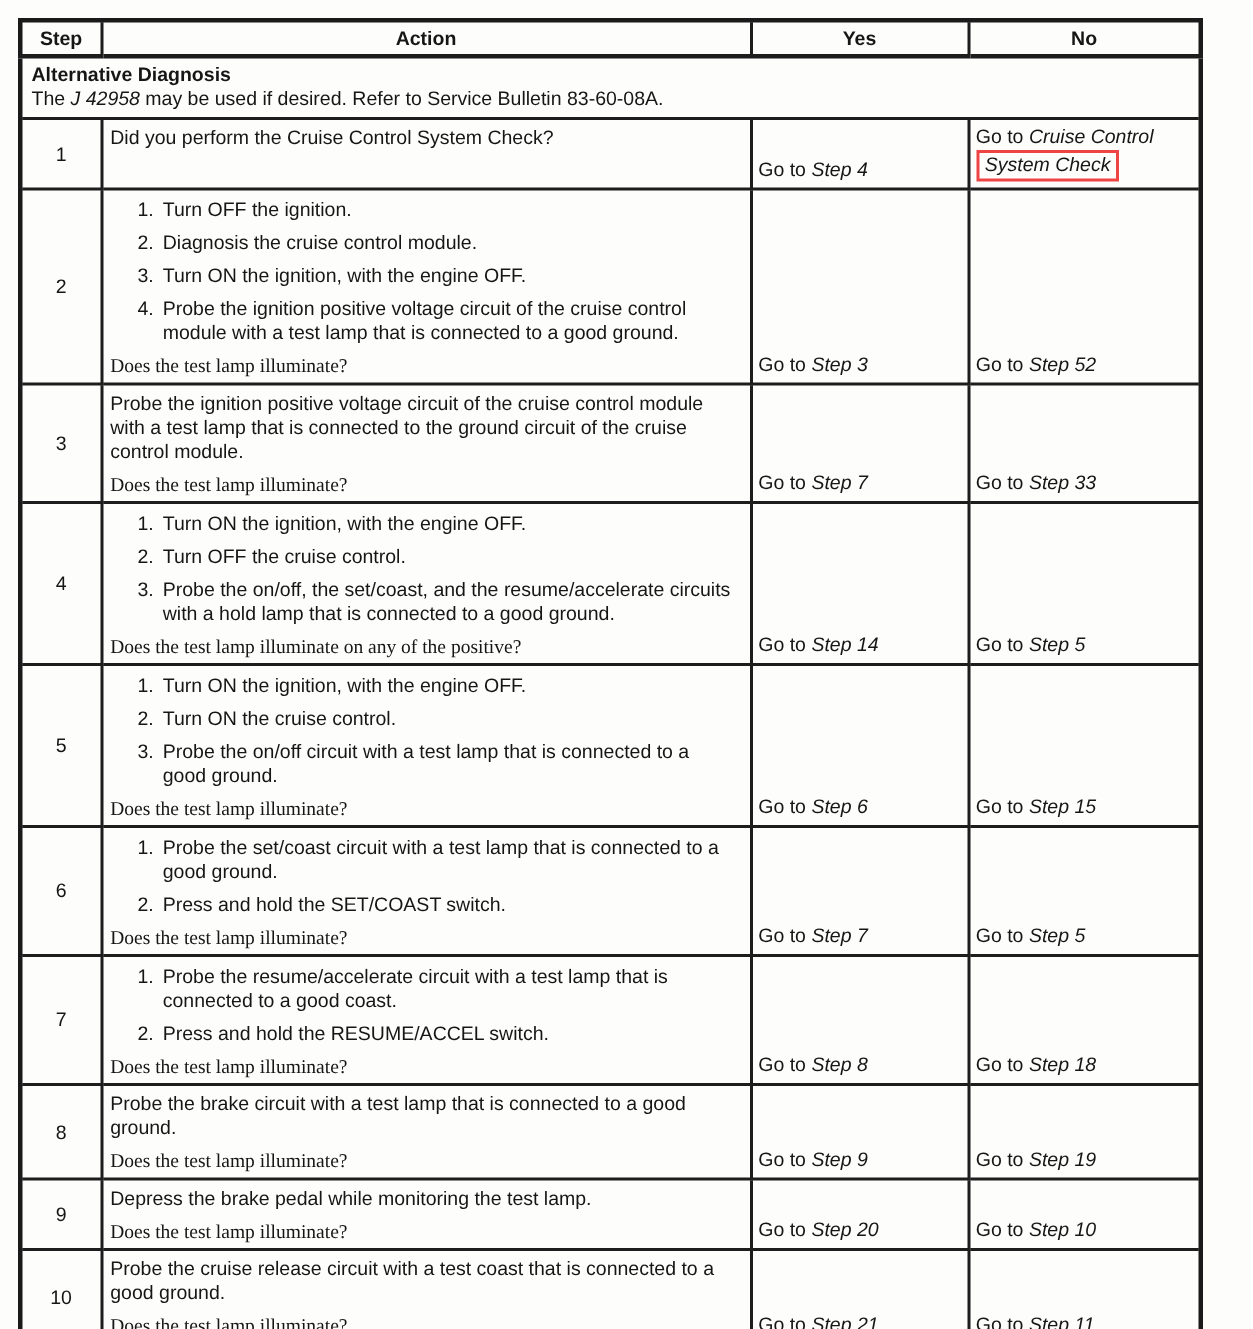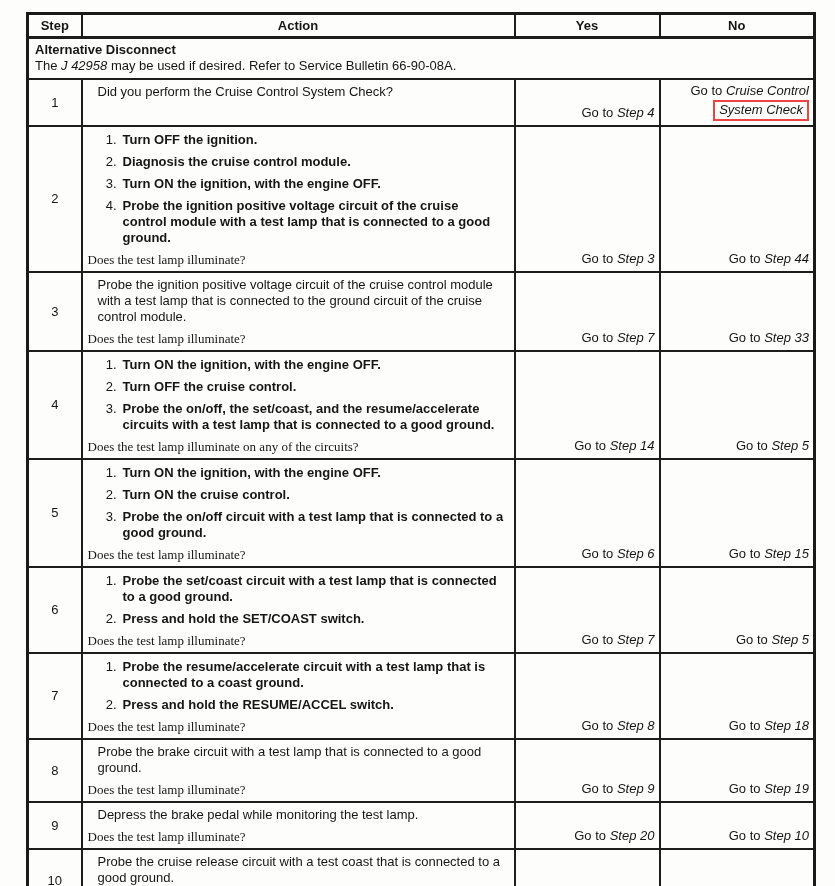--- a/index.html
+++ b/index.html
@@ -7,21 +7,21 @@
     padding: 0;
     background: #ffffff;
     font-family: "Liberation Sans", "DejaVu Sans", sans-serif;
     color: #161616;
   }
   .page {
     width: 835px;
     height: 886px;
     background: #fdfdfc;
     box-sizing: border-box;
-    padding: 12px 0 0 26px;
+    padding: 12px 0 0 12px;
     overflow: hidden;
   }
   table.diag {
     border-collapse: collapse;
     width: 787px;
     table-layout: fixed;
     border: 3px solid #1a1a1a;
     border-bottom-width: 5px;
     background: #fdfdfc;
   }
@@ -56,31 +56,31 @@
   
   td.step-cell {
     text-align: center;
     vertical-align: middle;
     font-size: 13px;
   }
   td.action-cell {
     vertical-align: top;
     padding: 3px 8px 3px 5px;
   }
-  .para { margin: 1px 0 0 10px; }
+  .para { margin: 1px 0 0 0; }
   .list { padding-left: 13px; margin-top: 2px; }
   .li { display: flex; }
   .li + .li { margin-top: 6px; }
   .li .num { width: 16px; flex: 0 0 16px; text-align: right; padding-right: 0; }
-  .li .txt { padding-left: 6px; font-weight: bold; }
+  .li .txt { padding-left: 6px; }
   .question { margin-top: 6px; font-family: Liberation Serif, serif; }
 
   td.goto-cell {
     vertical-align: bottom;
-    text-align: right;
+    text-align: left;
     padding: 2px 4px 4px 4px;
   }
   td.goto-cell.top {
     vertical-align: top;
     padding-top: 3px;
   }
   .it { font-style: italic; }
   .goto .boxed {
     display: inline-block;
     border: 2px solid #ef4444;
@@ -118,22 +118,22 @@
       <tr>
         <th>Step</th>
         <th>Action</th>
         <th>Yes</th>
         <th>No</th>
       </tr>
     </thead>
     <tbody>
       <tr>
         <td class="section-cell" colspan="4">
-          <div class="section-title">Alternative Disconnect</div>
-          <div class="section-note"><span>The </span><span class="it">J 42958</span><span> may be used if desired. Refer to Service Bulletin 66-90-08A.</span></div>
+          <div class="section-title">Alternative Diagnosis</div>
+          <div class="section-note"><span>The </span><span class="it">J 42958</span><span> may be used if desired. Refer to Service Bulletin 83-60-08A.</span></div>
         </td>
       </tr>
     </tbody>
     <tbody class="steps">
         <tr class="step-row">
           <td class="step-cell">1</td>
           <td class="action-cell">
             <div class="para">Did you perform the Cruise Control System Check?</div>
           </td>
           <td class="goto-cell">
@@ -163,21 +163,21 @@
                 <span class="num">4.</span>
                 <span class="txt">Probe the ignition positive voltage circuit of the cruise control module with a test lamp that is connected to a good ground.</span>
               </div>
             </div>
             <div class="question">Does the test lamp illuminate?</div>
           </td>
           <td class="goto-cell">
             <div class="goto"><span>Go to </span><span class="it">Step 3</span></div>
           </td>
           <td class="goto-cell">
-            <div class="goto"><span>Go to </span><span class="it">Step 44</span></div>
+            <div class="goto"><span>Go to </span><span class="it">Step 52</span></div>
           </td>
         </tr>
         <tr class="step-row">
           <td class="step-cell">3</td>
           <td class="action-cell">
             <div class="para">Probe the ignition positive voltage circuit of the cruise control module with a test lamp that is connected to the ground circuit of the cruise control module.</div>
             <div class="question">Does the test lamp illuminate?</div>
           </td>
           <td class="goto-cell">
             <div class="goto"><span>Go to </span><span class="it">Step 7</span></div>
@@ -193,24 +193,24 @@
               <div class="li">
                 <span class="num">1.</span>
                 <span class="txt">Turn ON the ignition, with the engine OFF.</span>
               </div>
               <div class="li">
                 <span class="num">2.</span>
                 <span class="txt">Turn OFF the cruise control.</span>
               </div>
               <div class="li">
                 <span class="num">3.</span>
-                <span class="txt">Probe the on/off, the set/coast, and the resume/accelerate circuits with a test lamp that is connected to a good ground.</span>
-              </div>
-            </div>
-            <div class="question">Does the test lamp illuminate on any of the circuits?</div>
+                <span class="txt">Probe the on/off, the set/coast, and the resume/accelerate circuits with a hold lamp that is connected to a good ground.</span>
+              </div>
+            </div>
+            <div class="question">Does the test lamp illuminate on any of the positive?</div>
           </td>
           <td class="goto-cell">
             <div class="goto"><span>Go to </span><span class="it">Step 14</span></div>
           </td>
           <td class="goto-cell">
             <div class="goto"><span>Go to </span><span class="it">Step 5</span></div>
           </td>
         </tr>
         <tr class="step-row">
           <td class="step-cell">5</td>
@@ -259,21 +259,21 @@
           <td class="goto-cell">
             <div class="goto"><span>Go to </span><span class="it">Step 5</span></div>
           </td>
         </tr>
         <tr class="step-row">
           <td class="step-cell">7</td>
           <td class="action-cell">
             <div class="list">
               <div class="li">
                 <span class="num">1.</span>
-                <span class="txt">Probe the resume/accelerate circuit with a test lamp that is connected to a coast ground.</span>
+                <span class="txt">Probe the resume/accelerate circuit with a test lamp that is connected to a good coast.</span>
               </div>
               <div class="li">
                 <span class="num">2.</span>
                 <span class="txt">Press and hold the RESUME/ACCEL switch.</span>
               </div>
             </div>
             <div class="question">Does the test lamp illuminate?</div>
           </td>
           <td class="goto-cell">
             <div class="goto"><span>Go to </span><span class="it">Step 8</span></div>

